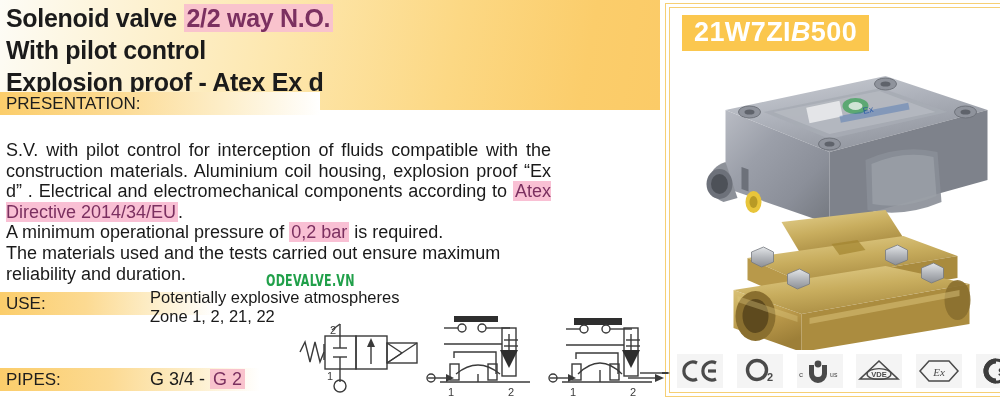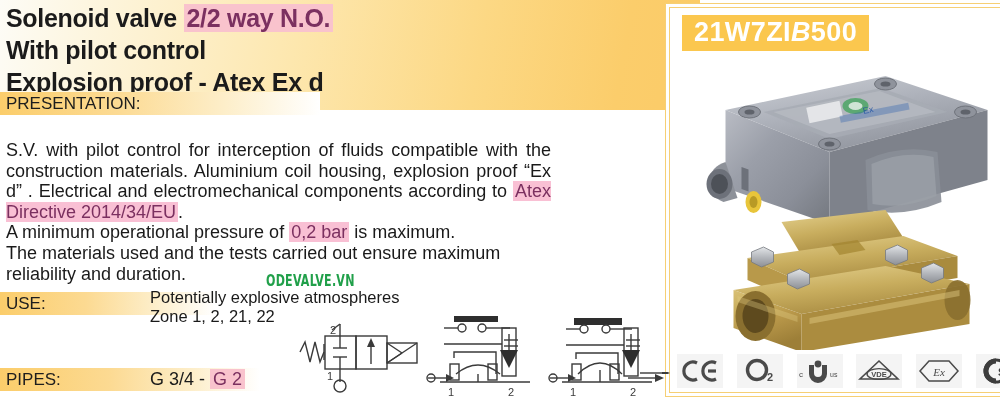--- a/index.html
+++ b/index.html
@@ -4,21 +4,21 @@
 <style>
   html,body{margin:0;padding:0;background:#fff;}
   body{width:1000px;height:400px;overflow:hidden;
        font-family:"Liberation Sans","DejaVu Sans",sans-serif;}
   #page{position:relative;width:1000px;height:400px;background:#ffffff;}
 
   
   #left{position:absolute;left:0;top:0;width:660px;height:400px;}
 
   .header-band{position:absolute;left:0;top:0;width:660px;height:110px;
-      background:linear-gradient(100deg,#fdfcf6 0%,#fdf5dd 14%,#fde7ae 42%,#fcd884 68%,#fbcd6b 88%,#fbcb67 100%);padding-left:40px;}
+      background:linear-gradient(100deg,#fdfcf6 0%,#fdf5dd 14%,#fde7ae 42%,#fcd884 68%,#fbcd6b 88%,#fbcb67 100%);}
   .title-line{position:absolute;left:6px;font-weight:bold;color:#1b1b1b;
       font-size:25px;letter-spacing:-0.3px;white-space:nowrap;line-height:1;}
   #t1{top:6px;}
   #t2{top:38px;}
   #t3{top:70px;}
   .hl-pink{background:#f9c3cd;color:#7b3060;padding:0 3px;}
 
   .label-band{position:absolute;height:23px;}
   #presentation-band{left:0;top:92px;width:300px;
       background:linear-gradient(90deg,#fbcd6b 0%,#fcdb95 38%,#fdeec9 70%,#ffffff 100%);padding-left:20px;}
@@ -88,21 +88,21 @@
       <div class="title-line" id="t2">With pilot control</div>
       <div class="title-line" id="t3">Explosion proof - Atex Ex d</div>
     </div>
 
     <div class="label-band" id="presentation-band">
       <span class="label-text">PRESENTATION:</span>
     </div>
 
     <div id="body-text">
       <p class="just"><span>S.V. with pilot control for interception of fluids compatible with the construction materials. Aluminium coil housing, explosion proof “Ex d” . Electrical and electromechanical components according to </span><span class="hl-pink2">Atex Directive 2014/34/EU</span><span>.</span></p>
-      <p><span>A minimum operational pressure of </span><span class="hl-pink2">0,2 bar</span><span> is maximum.</span></p>
+      <p><span>A minimum operational pressure of </span><span class="hl-pink2">0,2 bar</span><span> is required.</span></p>
       <p>The materials used and the tests carried out ensure maximum reliability and duration.</p>
     </div>
 
     <div id="watermark">ODEVALVE.VN</div>
 
     <div class="label-band" id="use-band">
       <span class="label-text">USE:</span>
     </div>
     <div id="use-value">
       <div>Potentially explosive atmospheres</div>

